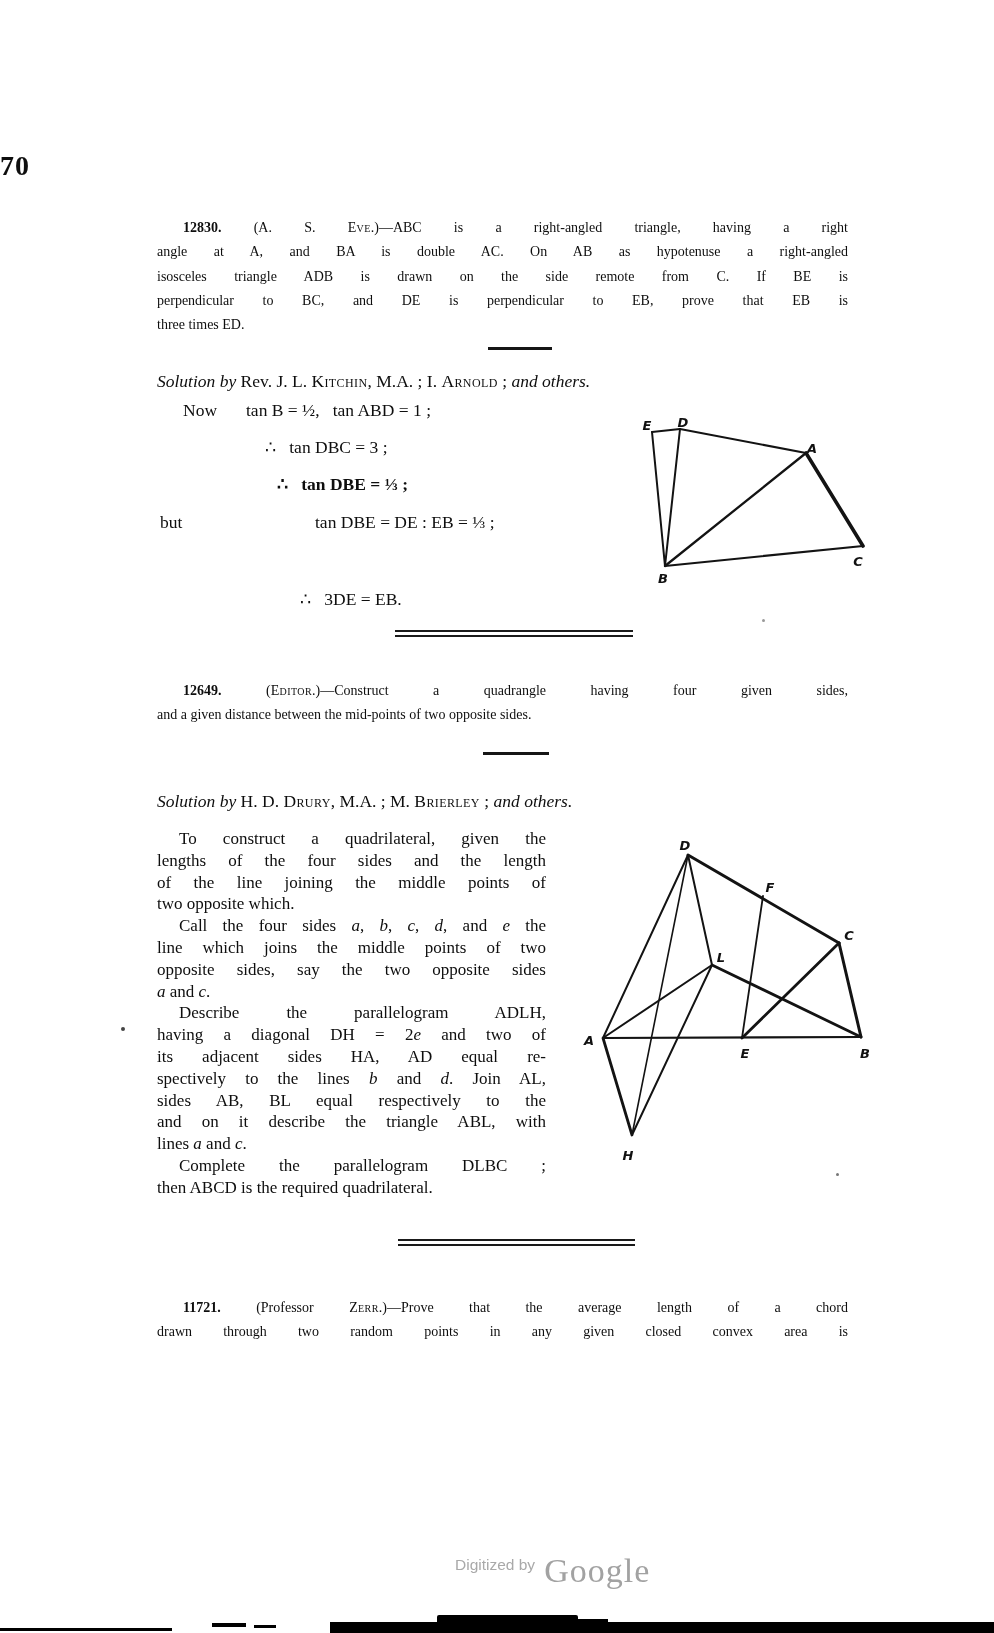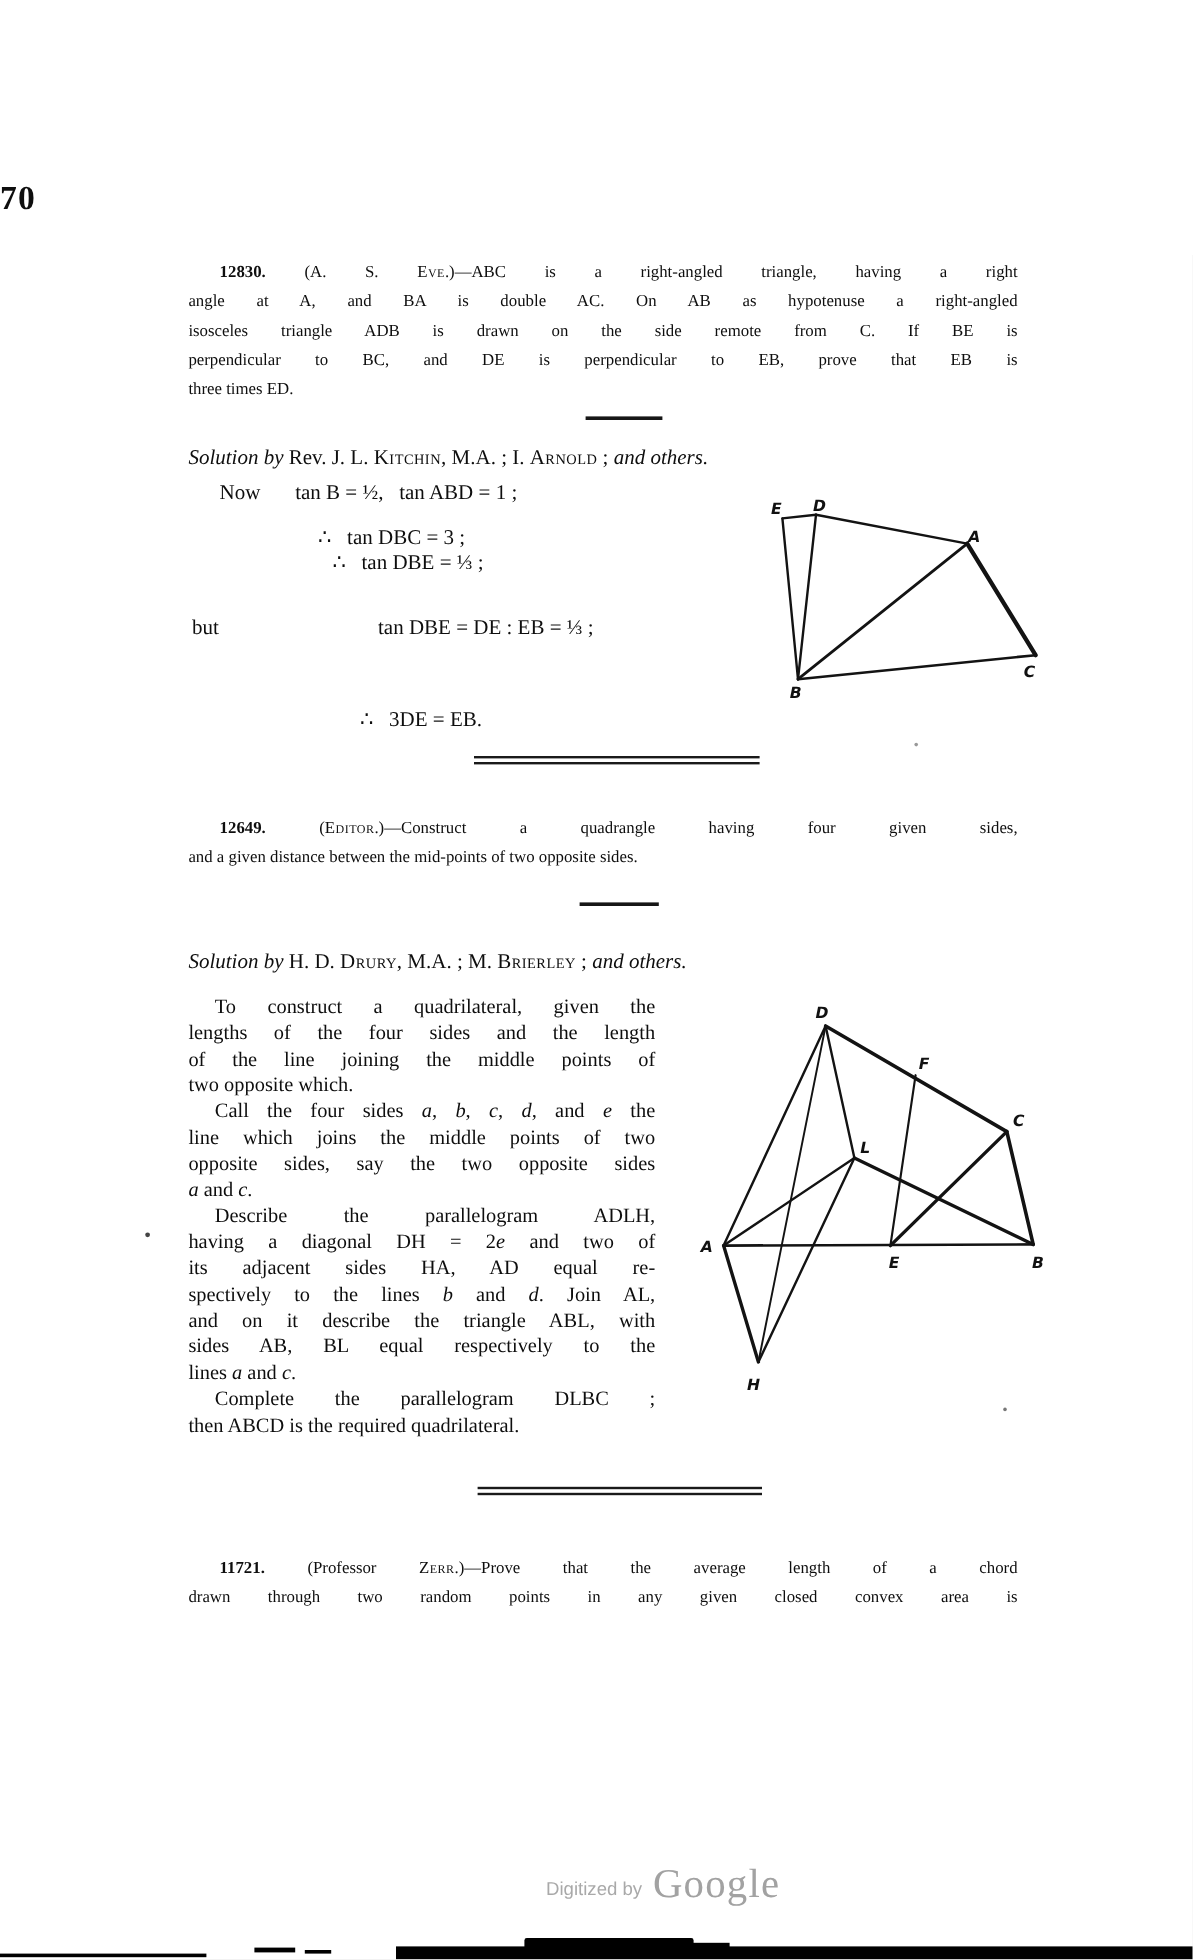--- a/index.html
+++ b/index.html
@@ -23,21 +23,21 @@
   .sg-i{font-style:italic;}
   .sg-sc{font-variant:small-caps;letter-spacing:0.4px;}
 
   .byline{position:absolute;left:157px;width:691px;text-align:left;font-size:17.5px;}
   #byline1{top:371px;}
   #byline2{top:791px;}
 
   .mathline{position:absolute;font-size:17.5px;white-space:pre;}
   #m1l{left:183px;top:400px;} #m1{left:246px;top:400px;}
   #m2{left:265px;top:437px;}
-  #m3{left:277px;top:458px;}
+  #m3{left:277px;top:474px;font-weight:bold;}
   #m4l{left:160px;top:512px;} #m4{left:315px;top:512px;}
   #m5{left:300px;top:547px;margin-top:42px;}
 
   .shortrule{position:absolute;height:2.5px;background:#161616;}
   #rule1{left:488px;top:347px;width:64px;}
   #rule2{left:483px;top:752px;width:66px;}
 
   .doublerule{position:absolute;}
   #drule1{left:395px;top:630px;width:238px;}
   #drule2{left:398px;top:1239px;width:237px;}
@@ -49,21 +49,21 @@
   #d2{left:575px;top:835px;}
   .dlabel{font-family:"DejaVu Sans","Liberation Sans",sans-serif;
           font-weight:bold;font-style:italic;font-size:13px;fill:#111;}
 
   .speck{position:absolute;border-radius:50%;}
   #speck1{left:121px;top:1027px;width:4px;height:4px;background:#444;}
   #speck2{left:762px;top:619px;width:3px;height:3px;background:#999;}
   #speck3{left:836px;top:1173px;width:3px;height:3px;background:#777;}
 
   #watermark{position:absolute;left:0;top:1552px;width:994px;height:50px;}
-  #wm-inner{position:absolute;left:455px;top:0;display:flex;align-items:flex-end;}
+  #wm-inner{position:absolute;left:455px;top:0;display:flex;align-items:center;}
   #wm-digitized{font-family:"Liberation Sans","DejaVu Sans",sans-serif;
                 font-size:15.5px;color:#a9a9a9;padding-right:9px;position:relative;top:-6px;}
   #wm-google{font-family:"Liberation Serif","DejaVu Serif",serif;
              font-size:34px;color:#a2a2a2;letter-spacing:1px;}
 
   .bar{position:absolute;background:#000;}
   #bar-main{left:330px;top:1622px;width:664px;height:11px;}
   #bar-hump{left:437px;top:1615px;width:141px;height:10px;border-radius:2px 2px 0 0;}
   #bar-step{left:576px;top:1619px;width:32px;height:6px;}
   #bar-left{left:0px;top:1628px;width:172px;height:3px;}
@@ -132,22 +132,22 @@
       <div class="tline"><span>of the line joining the middle points of</span></div>
       <div class="tline lastline"><span>two opposite which.</span></div>
       <div class="tline indent"><span>Call the four sides </span><span class="sg-i">a</span><span>, </span><span class="sg-i">b</span><span>, </span><span class="sg-i">c</span><span>, </span><span class="sg-i">d</span><span>, and </span><span class="sg-i">e</span><span> the</span></div>
       <div class="tline"><span>line which joins the middle points of two</span></div>
       <div class="tline"><span>opposite sides, say the two opposite sides</span></div>
       <div class="tline lastline"><span class="sg-i">a</span><span> and </span><span class="sg-i">c</span><span>.</span></div>
       <div class="tline indent"><span>Describe the parallelogram ADLH,</span></div>
       <div class="tline"><span>having a diagonal DH = 2</span><span class="sg-i">e</span><span> and two of</span></div>
       <div class="tline"><span>its adjacent sides HA, AD equal re-</span></div>
       <div class="tline"><span>spectively to the lines </span><span class="sg-i">b</span><span> and </span><span class="sg-i">d</span><span>.  Join AL,</span></div>
+      <div class="tline"><span>sides AB, BL equal respectively to the</span></div>
       <div class="tline"><span>and on it describe the triangle ABL, with</span></div>
-      <div class="tline"><span>sides AB, BL equal respectively to the</span></div>
       <div class="tline lastline"><span>lines </span><span class="sg-i">a</span><span> and </span><span class="sg-i">c</span><span>.</span></div>
       <div class="tline indent"><span>Complete the parallelogram DLBC ;</span></div>
       <div class="tline lastline"><span>then ABCD is the required quadrilateral.</span></div>
     </div>
 
   <svg id="d2" class="diagram" width="310" height="330" viewBox="0 0 310 330">
       <line x1="113" y1="20" x2="28" y2="203" stroke="#131313" stroke-width="2" stroke-linecap="round"></line>
       <line x1="113" y1="20" x2="57" y2="300" stroke="#131313" stroke-width="1.6" stroke-linecap="round"></line>
       <line x1="113" y1="20" x2="137" y2="130" stroke="#131313" stroke-width="2" stroke-linecap="round"></line>
       <line x1="113" y1="20" x2="264" y2="108" stroke="#131313" stroke-width="3" stroke-linecap="round"></line>

